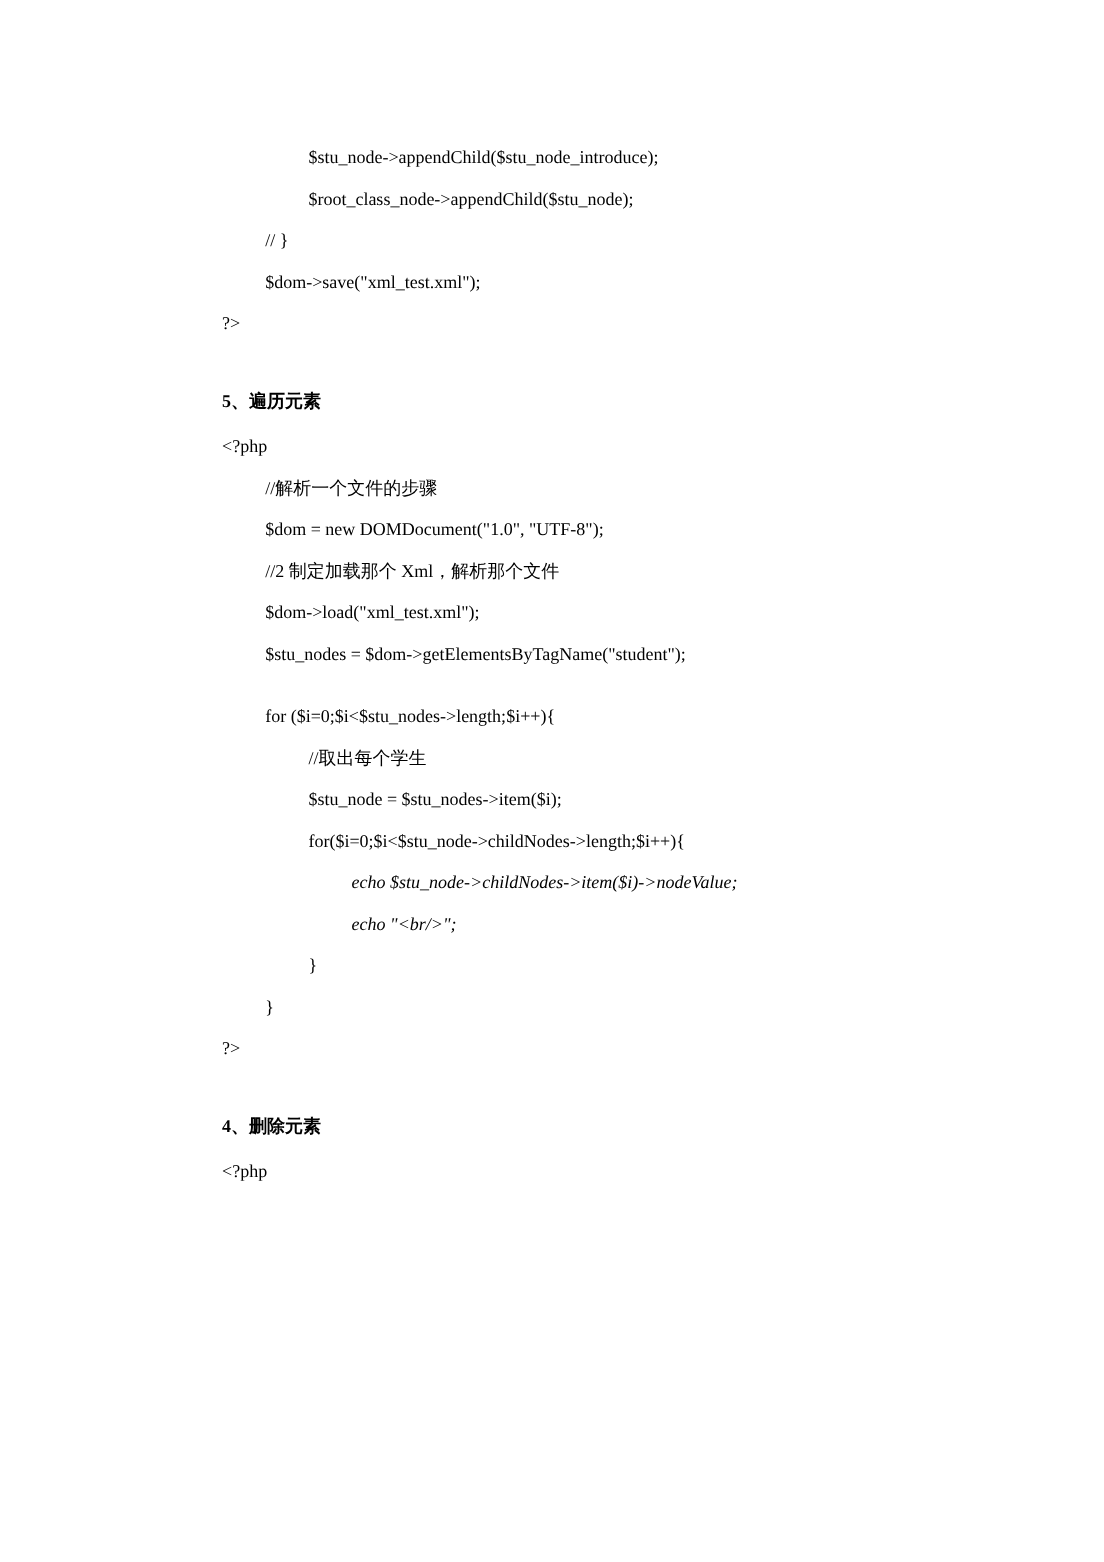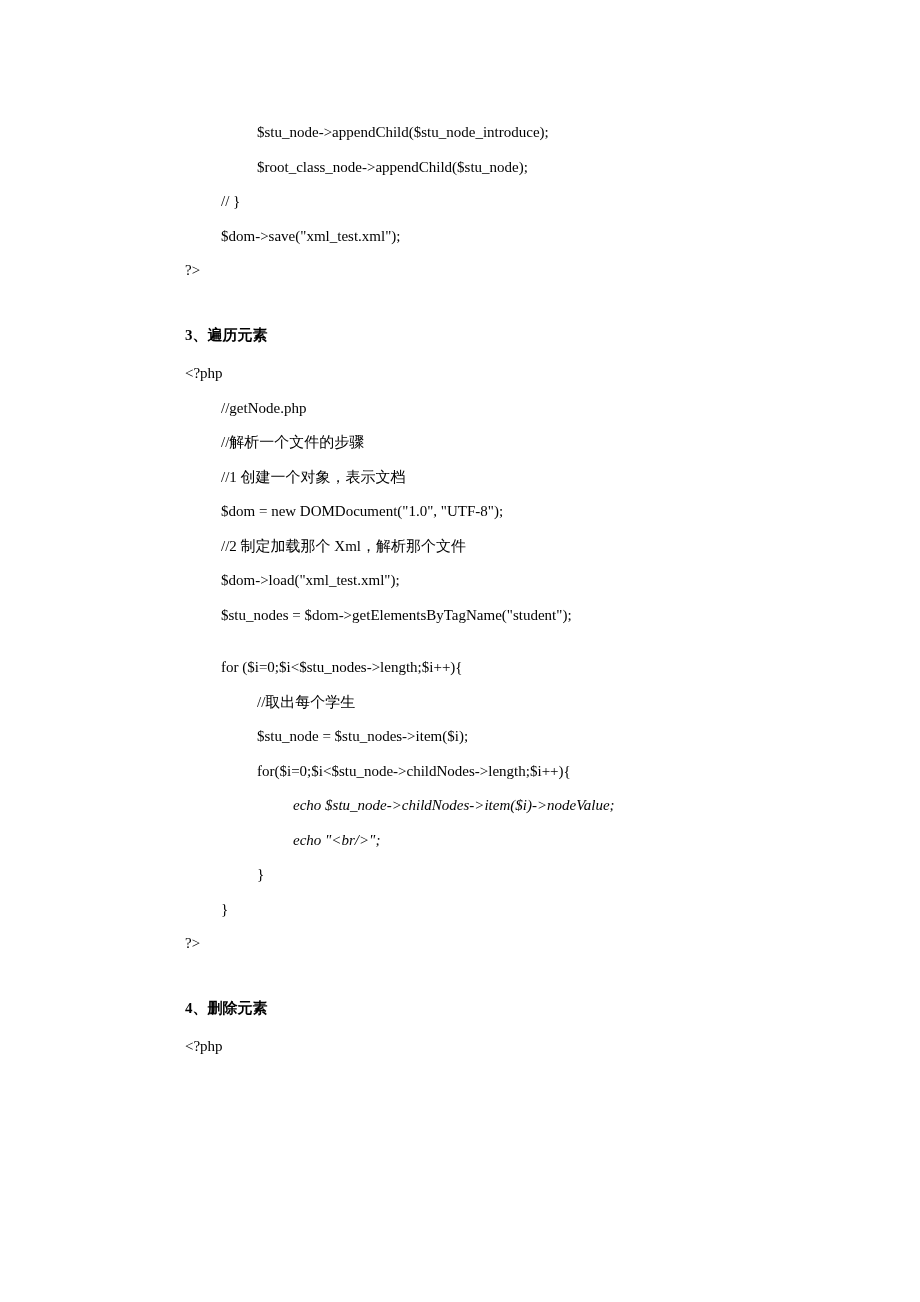--- a/index.html
+++ b/index.html
@@ -34,25 +34,23 @@
 <body>
 
 <div class="page">
 
   <div class="code ind2">$stu_node-&gt;appendChild($stu_node_introduce);</div>
   <div class="code ind2">$root_class_node-&gt;appendChild($stu_node);</div>
   <div class="code ind1">// }</div>
   <div class="code ind1">$dom-&gt;save("xml_test.xml");</div>
   <div class="code">?&gt;</div>
 
-  <div class="heading">3、遍历元素</div>
+  <div class="heading">5、遍历元素</div>
   <div class="code">&lt;?php</div>
-  <div class="code ind1">//getNode.php</div>
   <div class="code ind1">//解析一个文件的步骤</div>
-  <div class="code ind1">//1 创建一个对象，表示文档</div>
   <div class="code ind1">$dom = new DOMDocument("1.0", "UTF-8");</div>
   <div class="code ind1">//2 制定加载那个 Xml，解析那个文件</div>
   <div class="code ind1">$dom-&gt;load("xml_test.xml");</div>
   <div class="code ind1">$stu_nodes = $dom-&gt;getElementsByTagName("student");</div>
   <div class="blank"></div>
   <div class="code ind1">for ($i=0;$i&lt;$stu_nodes-&gt;length;$i++){</div>
   <div class="code ind2">//取出每个学生</div>
   <div class="code ind2">$stu_node = $stu_nodes-&gt;item($i);</div>
   <div class="code ind2">for($i=0;$i&lt;$stu_node-&gt;childNodes-&gt;length;$i++){</div>
   <div class="code ind3">echo $stu_node-&gt;childNodes-&gt;item($i)-&gt;nodeValue;</div>

